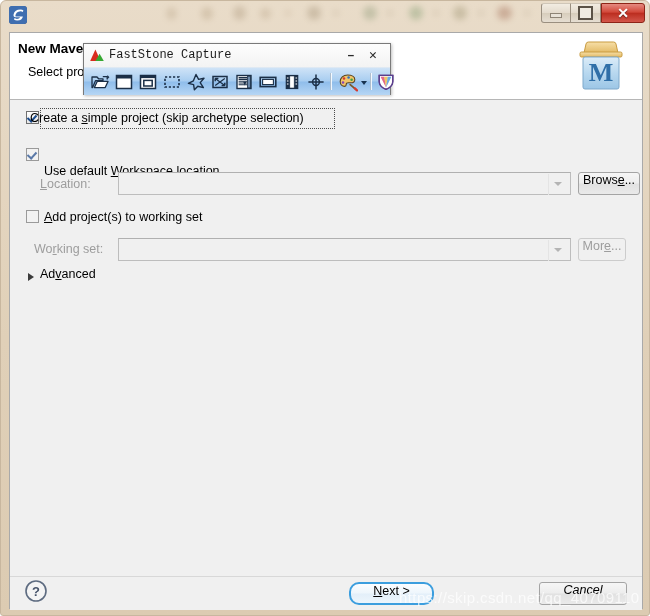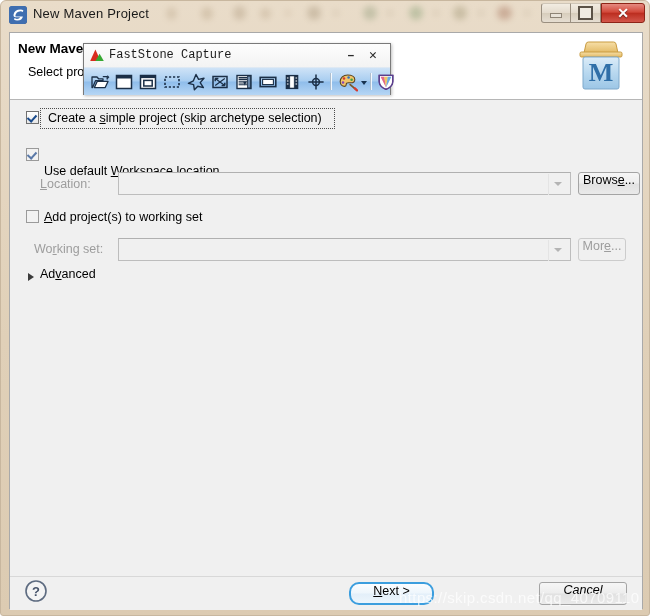--- a/index.html
+++ b/index.html
@@ -392,21 +392,20 @@
     <div id="title-icon">
       <svg width="18" height="18" viewBox="0 0 18 18">
         <rect x="0" y="0" width="18" height="18" rx="3" fill="#3f6eb0"></rect>
         <path d="M11.6 3.6 C7.6 3.6 5.2 5.6 4.6 8.2 C4.2 10.0 5.0 11.2 6.6 11.2 L11.0 11.2
                  C10.6 12.2 9.4 12.9 7.9 12.9 C6.9 12.9 6.1 12.6 5.6 12.1 L5.0 13.6
                  C5.8 14.2 6.9 14.5 8.2 14.5 C11.6 14.5 13.6 12.6 13.9 10.4 L7.0 10.4
                  C6.5 10.4 6.3 10.0 6.4 9.5 C6.8 7.5 8.5 5.3 11.5 5.3 C12.5 5.3 13.3 5.6 13.8 6.1
                  L14.4 4.6 C13.7 4.0 12.8 3.6 11.6 3.6 Z" fill="#ffffff"></path>
       </svg>
     </div>
-    <div id="title-text">New Maven Project</div>
 
     <div class="wbtn" id="btn-min">
       <div class="glyph"></div>
     </div>
     <div class="wbtn" id="btn-max">
       <div class="glyph"></div>
     </div>
     <div class="wbtn" id="btn-close">
       <span>✕</span>
     </div>
@@ -439,21 +438,21 @@
           <text x="29" y="42" font-family="Liberation Serif, serif" font-size="26" font-weight="bold" fill="#2f6fa8" text-anchor="middle">M</text>
         </svg>
       </div>
     </div>
 
     <div id="form-body">
 
       <div class="row" style="left:16px; top:10px;">
         <div class="checkbox checked" style="left:0;top:1px;"></div>
         <div class="focus-ring" style="left:14px;top:-2px;width:293px;height:19px;"></div>
-        <div class="cb-label" style="position:absolute;left:22px;top:1px;"><span>Create a </span><span class="u">s</span><span>imple project (skip archetype selection)</span></div>
+        <div class="cb-label" style="position:absolute;left:4px;top:1px;"><span>Create a </span><span class="u">s</span><span>imple project (skip archetype selection)</span></div>
       </div>
 
       <div class="row" style="left:16px; top:47px;">
         <div class="checkbox dim checked" style="left:0;top:1px;"></div>
         <div class="cb-label" style="position:absolute;left:18px;top:1px;margin-top:16px;"><span>Use default </span><span class="u">W</span><span>orkspace location</span></div>
       </div>
 
       <div class="field-label" style="left:30px; top:77px;"><span></span><span class="u">L</span><span>ocation:</span></div>
       <div class="combo" style="left:108px; top:72px; width:453px;">
         <div class="sep"></div>

